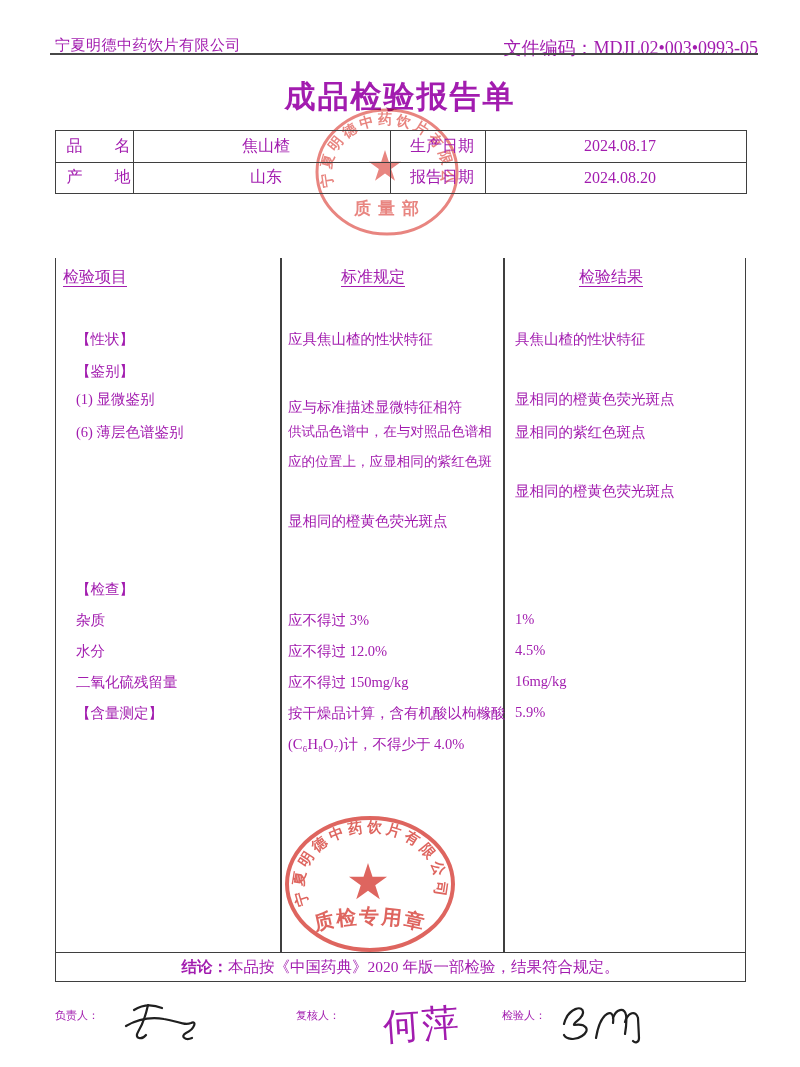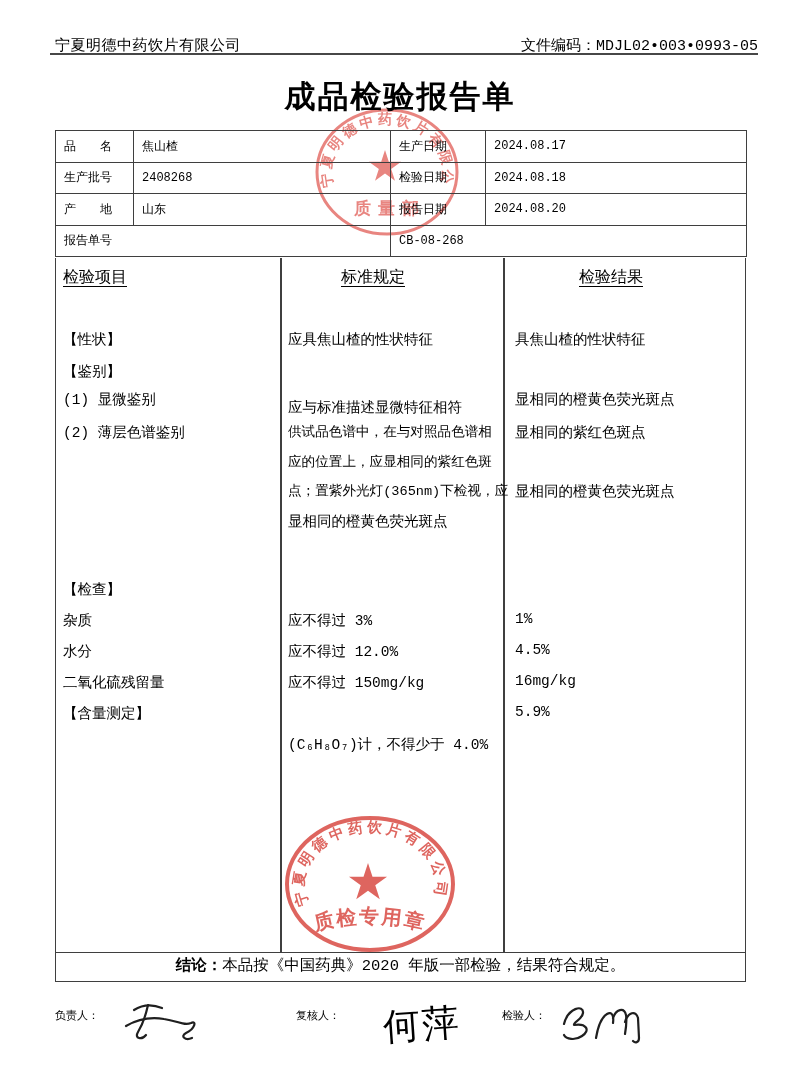--- a/index.html
+++ b/index.html
@@ -1,32 +1,32 @@
 <!DOCTYPE html>
 <html><head>
 <meta charset="utf-8">
 <style>
   html,body{margin:0;padding:0;background:#ffffff;}
   .page{position:relative;width:800px;height:1067px;background:#fff;overflow:hidden;
-        font-family:Liberation Mono, monospace;color:#000000;}
+        font-family:Liberation Serif, serif;color:#a21caf;}
   .abs{position:absolute;}
   
   .hdr-company{left:55px;top:36px;font-size:15px;letter-spacing:.5px;}
-  .hdr-code{right:42px;top:36px;font-size:15px;}
+  .hdr-code{right:42px;top:36px;font-size:18px;}
   .hdr-rule{left:50px;top:53px;width:708px;height:1.5px;background:#474747;}
   .doc-title{left:0;top:76px;width:100%;text-align:center;font-size:31px;font-weight:bold;letter-spacing:2px;}
   
   table.info{position:absolute;left:55px;top:130px;width:691px;border-collapse:collapse;table-layout:fixed;}
-  table.info td{border:1.5px solid #3f3f3f;height:30.5px;font-size:12px;padding:0 0 0 8px;white-space:nowrap;overflow:hidden;}
+  table.info td{border:1.5px solid #3f3f3f;height:30.5px;font-size:16px;padding:0 0 0 8px;white-space:nowrap;overflow:hidden;text-align:center;}
   
   .main-box{left:55px;top:258px;width:691px;height:694px;border-left:1.5px solid #3f3f3f;border-right:1.5px solid #3f3f3f;box-sizing:border-box;}
   .vline{position:absolute;top:0;width:1.5px;height:100%;background:#3f3f3f;}
   .v1{left:224px;} .v2{left:447px;}
   .line{position:absolute;font-size:14.5px;white-space:nowrap;text-align:right;}
-  .c1{left:7px;} .c2{left:232px;} .c3{left:459px;}
+  .c1{left:20px;} .c2{left:232px;} .c3{left:459px;}
   .tight{font-size:13.6px;}
   .colhead{font-size:16px;text-decoration:underline;text-underline-offset:4px;}
   .h2{left:285px;} .h3{left:523px;}
   
   .concl{left:55px;top:952px;width:691px;height:30px;border:1.5px solid #3f3f3f;box-sizing:border-box;
          text-align:center;line-height:27px;font-size:15.5px;}
   .concl b{font-weight:bold;}
   
   .sig-label{font-size:11px;top:1008px;}
   .sig-svg path{fill:none;stroke:#1f1f1f;stroke-width:2.2;stroke-linecap:round;stroke-linejoin:round;}
@@ -69,65 +69,55 @@
         <col style="width:261px">
       </colgroup>
     <tbody>
         <tr>
       <td>品　　名</td>
       <td>焦山楂</td>
       <td>生产日期</td>
       <td>2024.08.17</td>
     </tr>
     <tr>
-      <td>生产批号</td>
-      <td>2408268</td>
-      <td>检验日期</td>
-      <td>2024.08.18</td>
-    </tr>
-    <tr>
       <td>产　　地</td>
       <td>山东</td>
       <td>报告日期</td>
       <td>2024.08.20</td>
-    </tr>
-    <tr>
-      <td colspan="2">报告单号</td>
-      <td colspan="2">CB-08-268</td>
     </tr>
   </tbody>
     </table>
 
   <div class="abs main-box">
     <div class="vline v1"></div>
     <div class="vline v2"></div>
 
     <div class="line colhead" style="left:7px;top:9px">检验项目</div>
     <div class="line colhead h2" style="top:9px">标准规定</div>
     <div class="line colhead h3" style="top:9px">检验结果</div>
 
     <div class="line c1" style="top:72px">【性状】</div>
     <div class="line c1" style="top:104px">【鉴别】</div>
     <div class="line c1" style="top:132px">(1) 显微鉴别</div>
-    <div class="line c1" style="top:165px">(2) 薄层色谱鉴别</div>
+    <div class="line c1" style="top:165px">(6) 薄层色谱鉴别</div>
     <div class="line c1" style="top:322px">【检查】</div>
     <div class="line c1" style="top:353px">杂质</div>
     <div class="line c1" style="top:384px">水分</div>
     <div class="line c1" style="top:415px">二氧化硫残留量</div>
     <div class="line c1" style="top:446px">【含量测定】</div>
 
     <div class="line c2" style="top:72px">应具焦山楂的性状特征</div>
     <div class="line c2" style="top:140px">应与标准描述显微特征相符</div>
     <div class="line c2 tight" style="top:195px">应的位置上，应显相同的紫红色斑</div>
     <div class="line c2 tight" style="top:165px">供试品色谱中，在与对照品色谱相</div>
-    <div class="line c2 tight" style="top:224px">点；置紫外光灯(365nm)下检视，应</div>
     <div class="line c2" style="top:254px">显相同的橙黄色荧光斑点</div>
     <div class="line c2" style="top:353px">应不得过 3%</div>
     <div class="line c2" style="top:384px">应不得过 12.0%</div>
     <div class="line c2" style="top:415px">应不得过 150mg/kg</div>
+    <div class="line c2" style="top:446px">按干燥品计算，含有机酸以枸橼酸</div>
     <div class="line c2" style="top:477px">(C₆H₈O₇)计，不得少于 4.0%</div>
 
     <div class="line c3" style="top:72px">具焦山楂的性状特征</div>
     <div class="line c3" style="top:132px">显相同的橙黄色荧光斑点</div>
     <div class="line c3" style="top:165px">显相同的紫红色斑点</div>
     <div class="line c3" style="top:224px">显相同的橙黄色荧光斑点</div>
     <div class="line c3" style="top:353px">1%</div>
     <div class="line c3" style="top:384px">4.5%</div>
     <div class="line c3" style="top:415px">16mg/kg</div>
     <div class="line c3" style="top:446px">5.9%</div>

